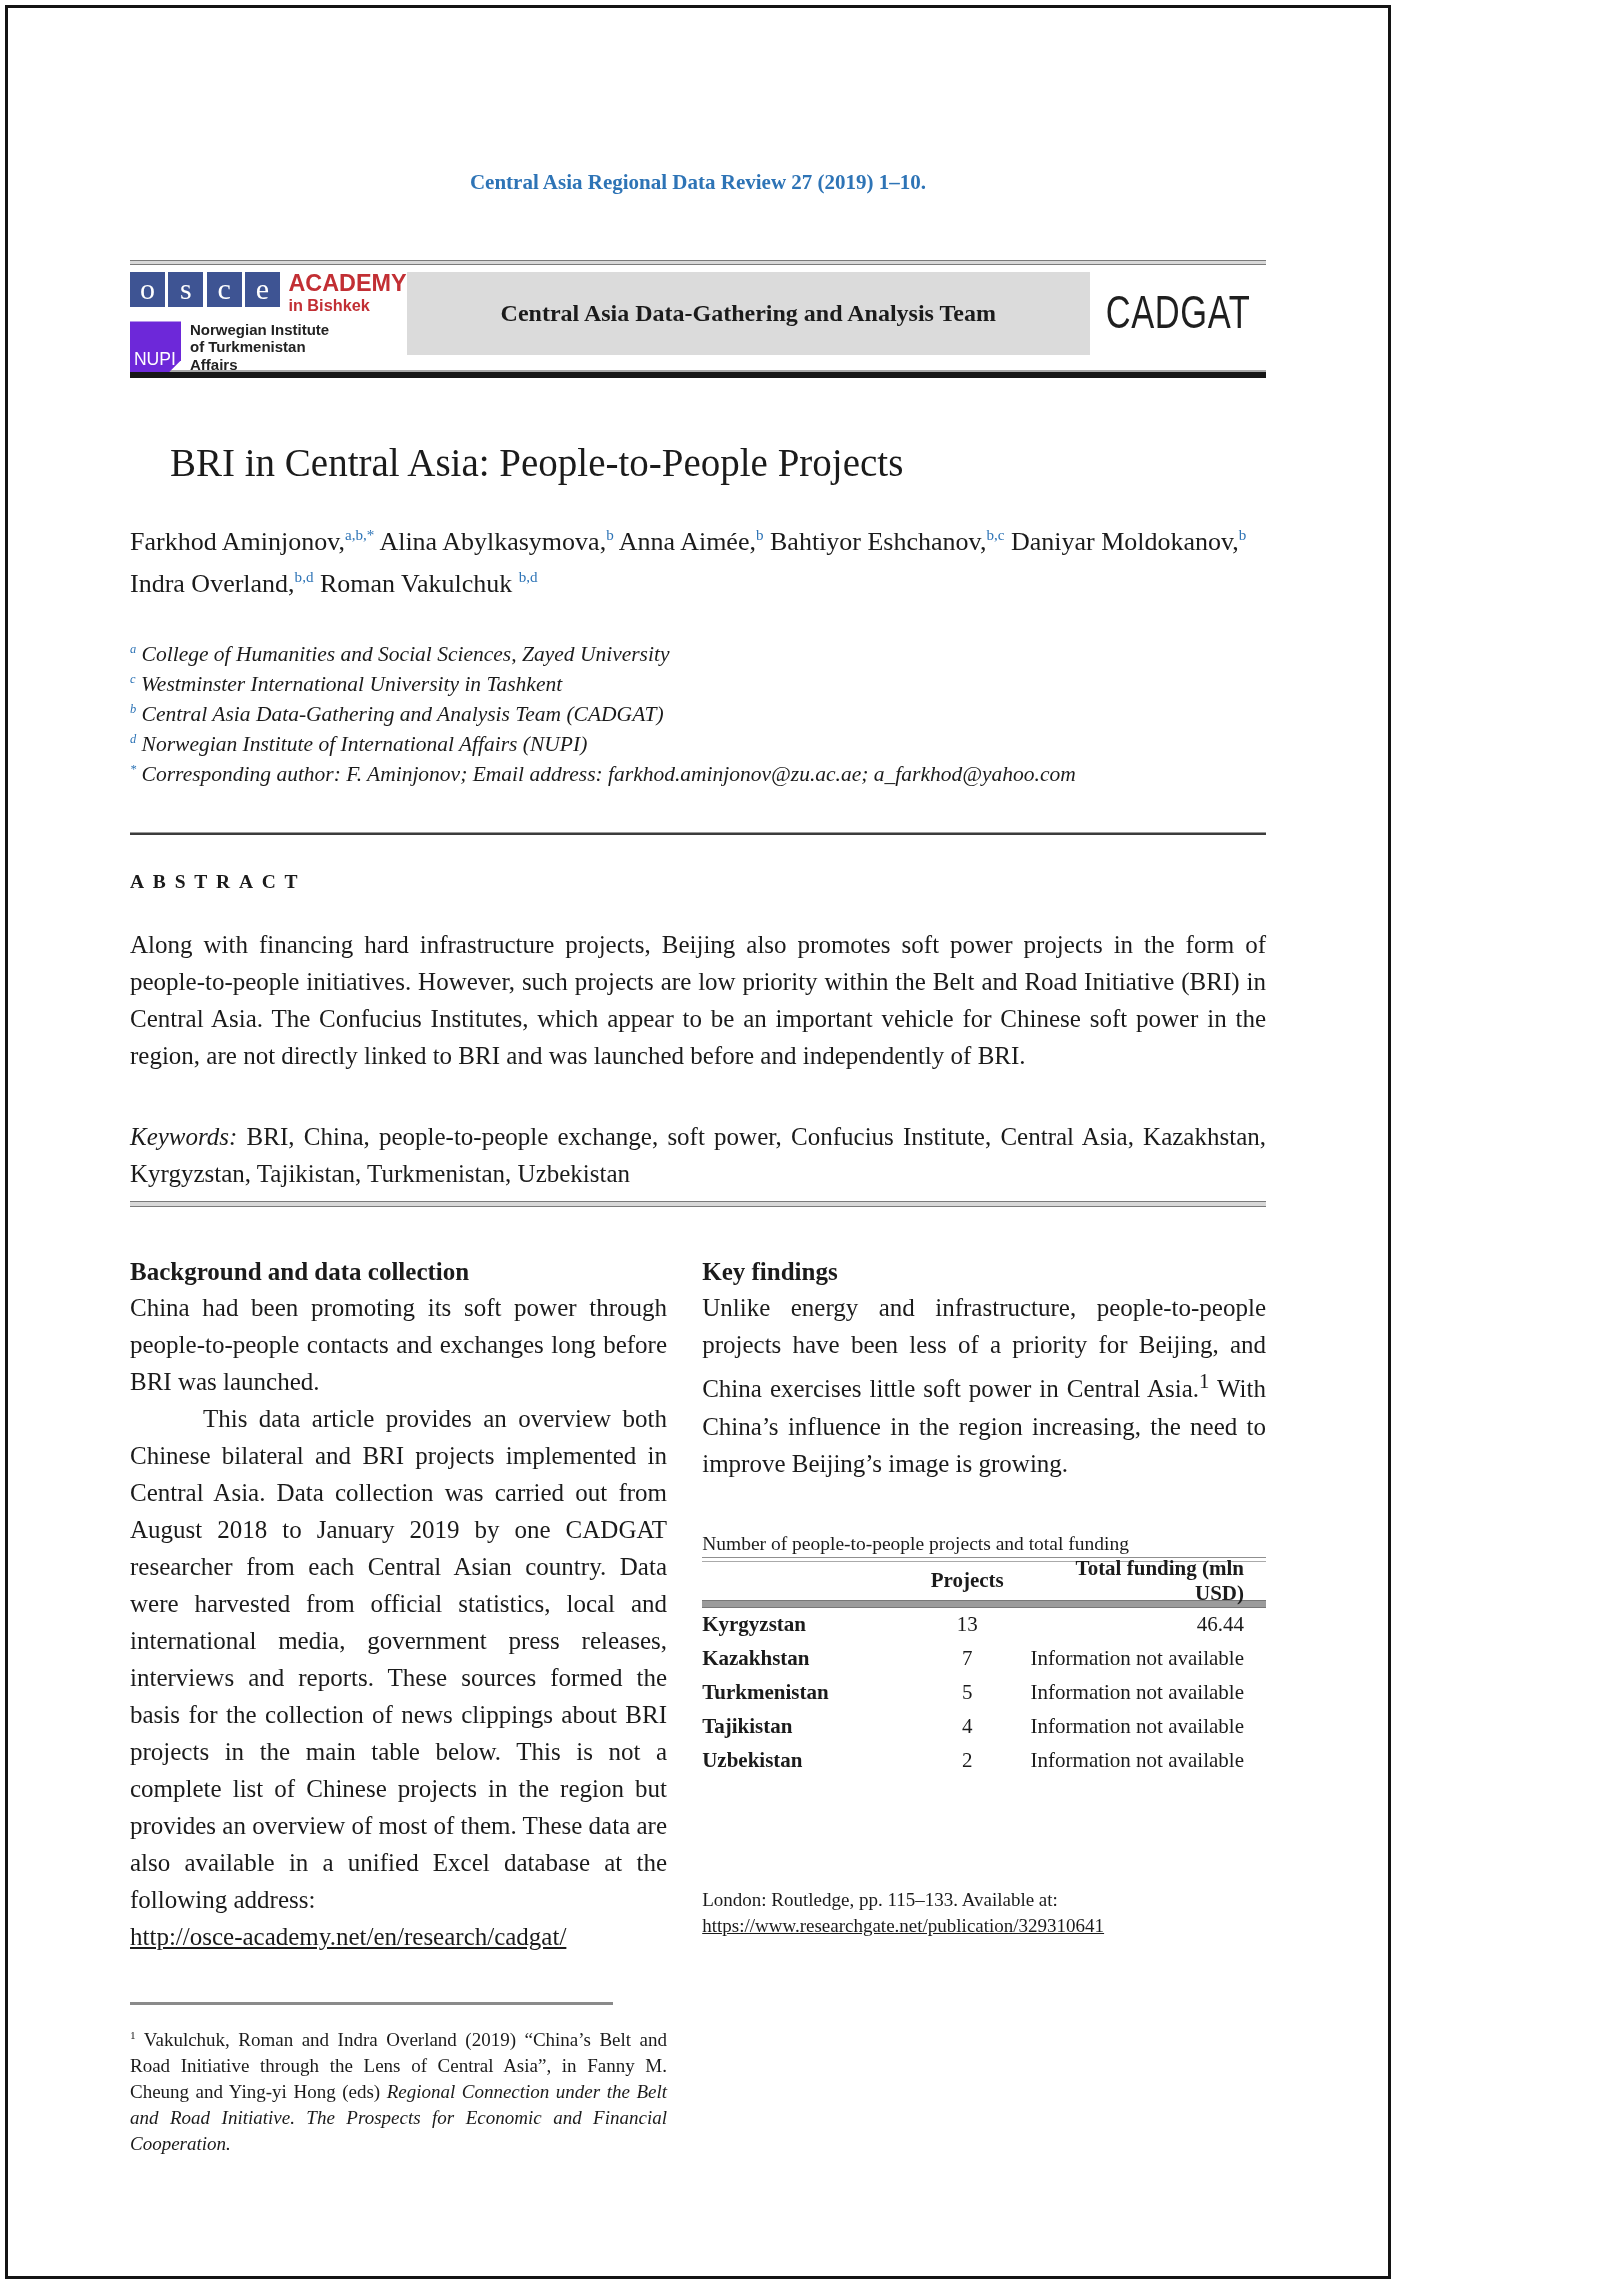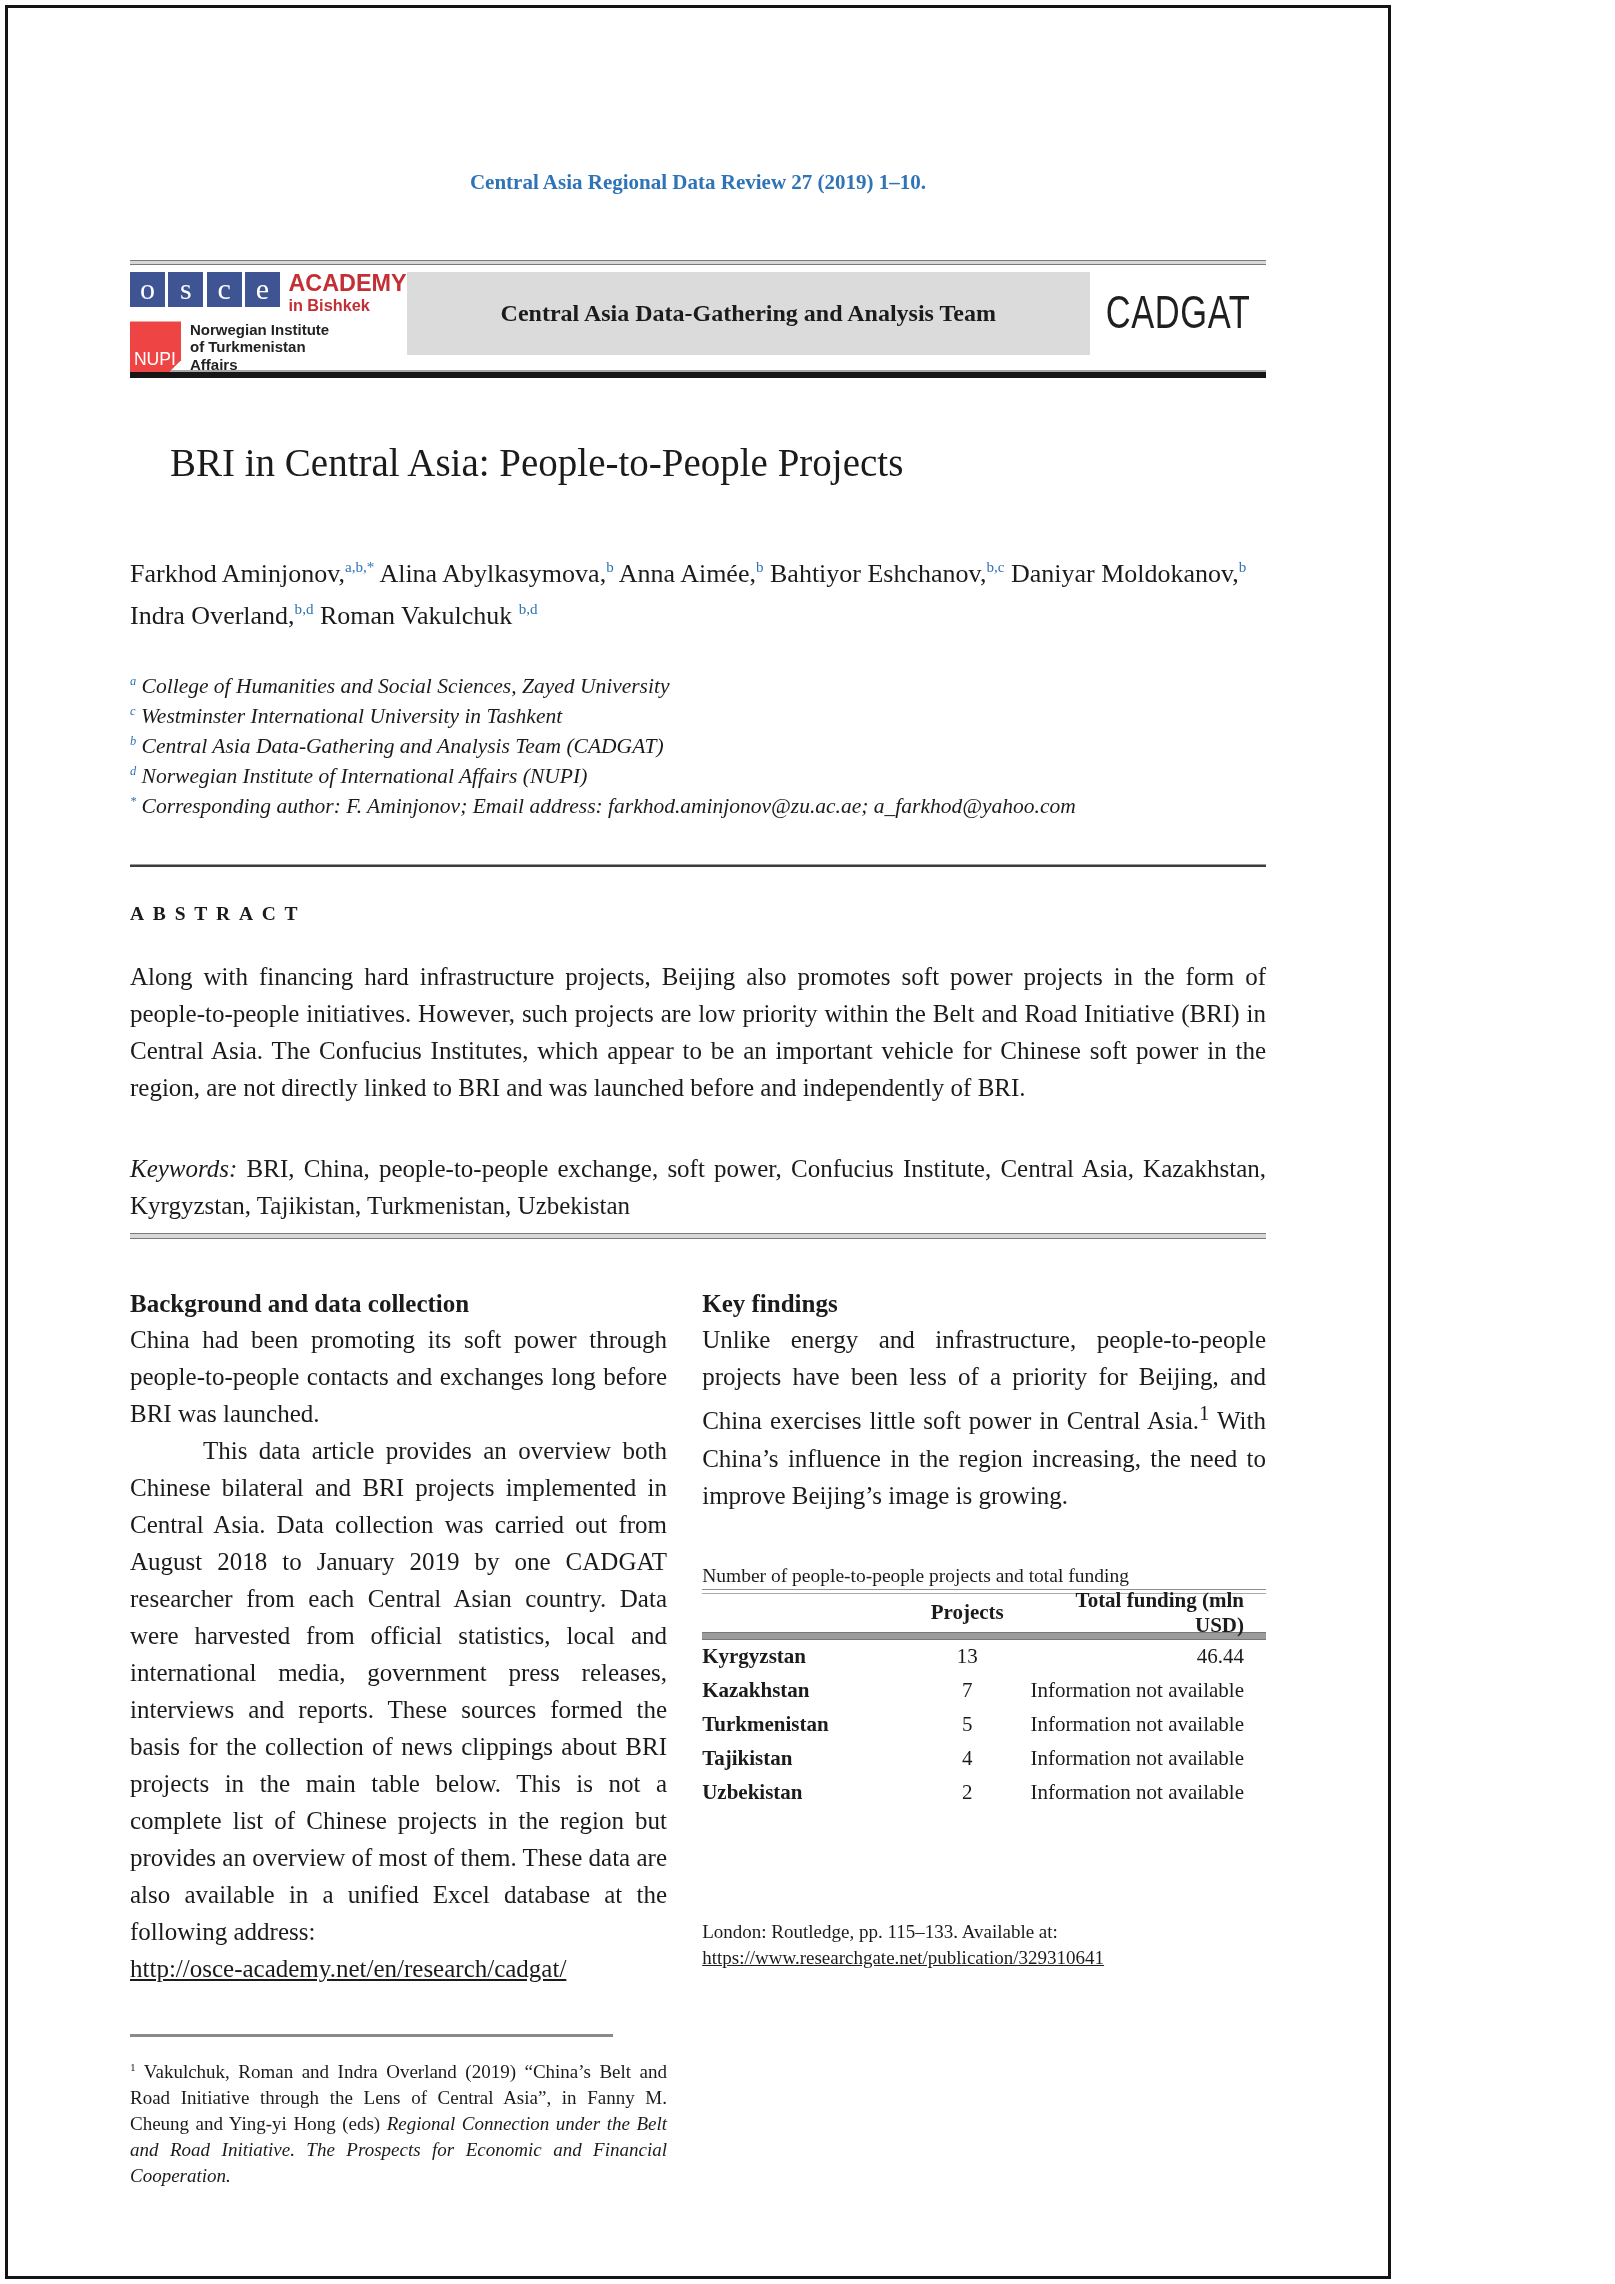--- a/index.html
+++ b/index.html
@@ -13,35 +13,35 @@
   .rule-gray{margin-top:65px;height:3.3px;background:#d8d8d8;border-top:1.3px solid #7a7a7a;border-bottom:1.3px solid #7a7a7a;}
   .logo-row{display:flex;margin-top:6.5px;height:98px;}
   .logos-left{width:289px;}
   .osce-row{display:flex;align-items:flex-start;}
   .osce-sq{width:35px;height:35px;background:#3e5493;margin-right:3.3px;color:#fff;
            display:flex;align-items:center;justify-content:center;font-size:30px;}
   .academy{margin-left:5.2px;color:#c22f34;line-height:1;}
   .academy .big{font-family:"Liberation Sans",sans-serif;font-weight:700;font-size:23.4px;}
   .academy .small{font-family:"Liberation Sans",sans-serif;font-weight:700;font-size:16.3px;margin-top:1.3px;}
   .nupi-row{display:flex;margin-top:7.8px;align-items:center;}
-  .nupi-sq{width:51px;height:51px;background:#ef4444;color:#fff;font-family:"Liberation Sans",sans-serif;
+  .nupi-sq{width:51px;height:51px;background:#6d28d9;color:#fff;font-family:"Liberation Sans",sans-serif;
            font-size:17.6px;display:flex;align-items:flex-end;padding:2.6px 0 2.6px 3.9px;box-sizing:border-box;
            clip-path:polygon(0 0,100% 0,100% 76%,76% 100%,0 100%);}
   .nupi-name{margin-left:9px;font-family:"Liberation Sans",sans-serif;font-weight:700;
              font-size:15px;line-height:17.6px;color:#222;}
   .banner{width:771px;height:83px;background:#dbdbdb;display:flex;align-items:center;justify-content:center;}
   .banner span{font-weight:bold;font-size:24px;}
   .cadgat{flex:1;height:83px;display:flex;align-items:center;justify-content:center;}
   .cadgat span{display:inline-block;font-family:"Liberation Sans",sans-serif;font-size:42px;
                transform:scale(0.82,1.08);letter-spacing:0.7px;color:#1f1f1f;}
   .rule-black{height:5.9px;background:#161616;border-top:2px solid #a8a8a8;}
 
   
   .title{margin-top:62px;font-size:39px;margin-left:40px;}
-  .authors{margin-top:68px;font-size:26px;line-height:42px;}
+  .authors{margin-top:36px;font-size:26px;line-height:42px;}
   sup.blue{color:#2e74b6;font-size:0.58em;vertical-align:super;line-height:0;}
   .affils{margin-top:34px;font-style:italic;font-size:21.5px;line-height:30px;}
   .affils .row{display:block;}
 
   .rule-dark{margin-top:43px;height:2.6px;background:#3c3c3c;border-top:0.7px solid #9a9a9a;}
   .abs-head{margin-top:36px;font-size:19.5px;font-weight:bold;letter-spacing:0.45em;}
   .abs-text{margin-top:33px;font-size:25px;line-height:37px;text-align:justify;}
   .keywords{margin-top:44px;font-size:25px;line-height:37px;text-align:justify;}
   .keywords .kw-label{font-style:italic;}
 

